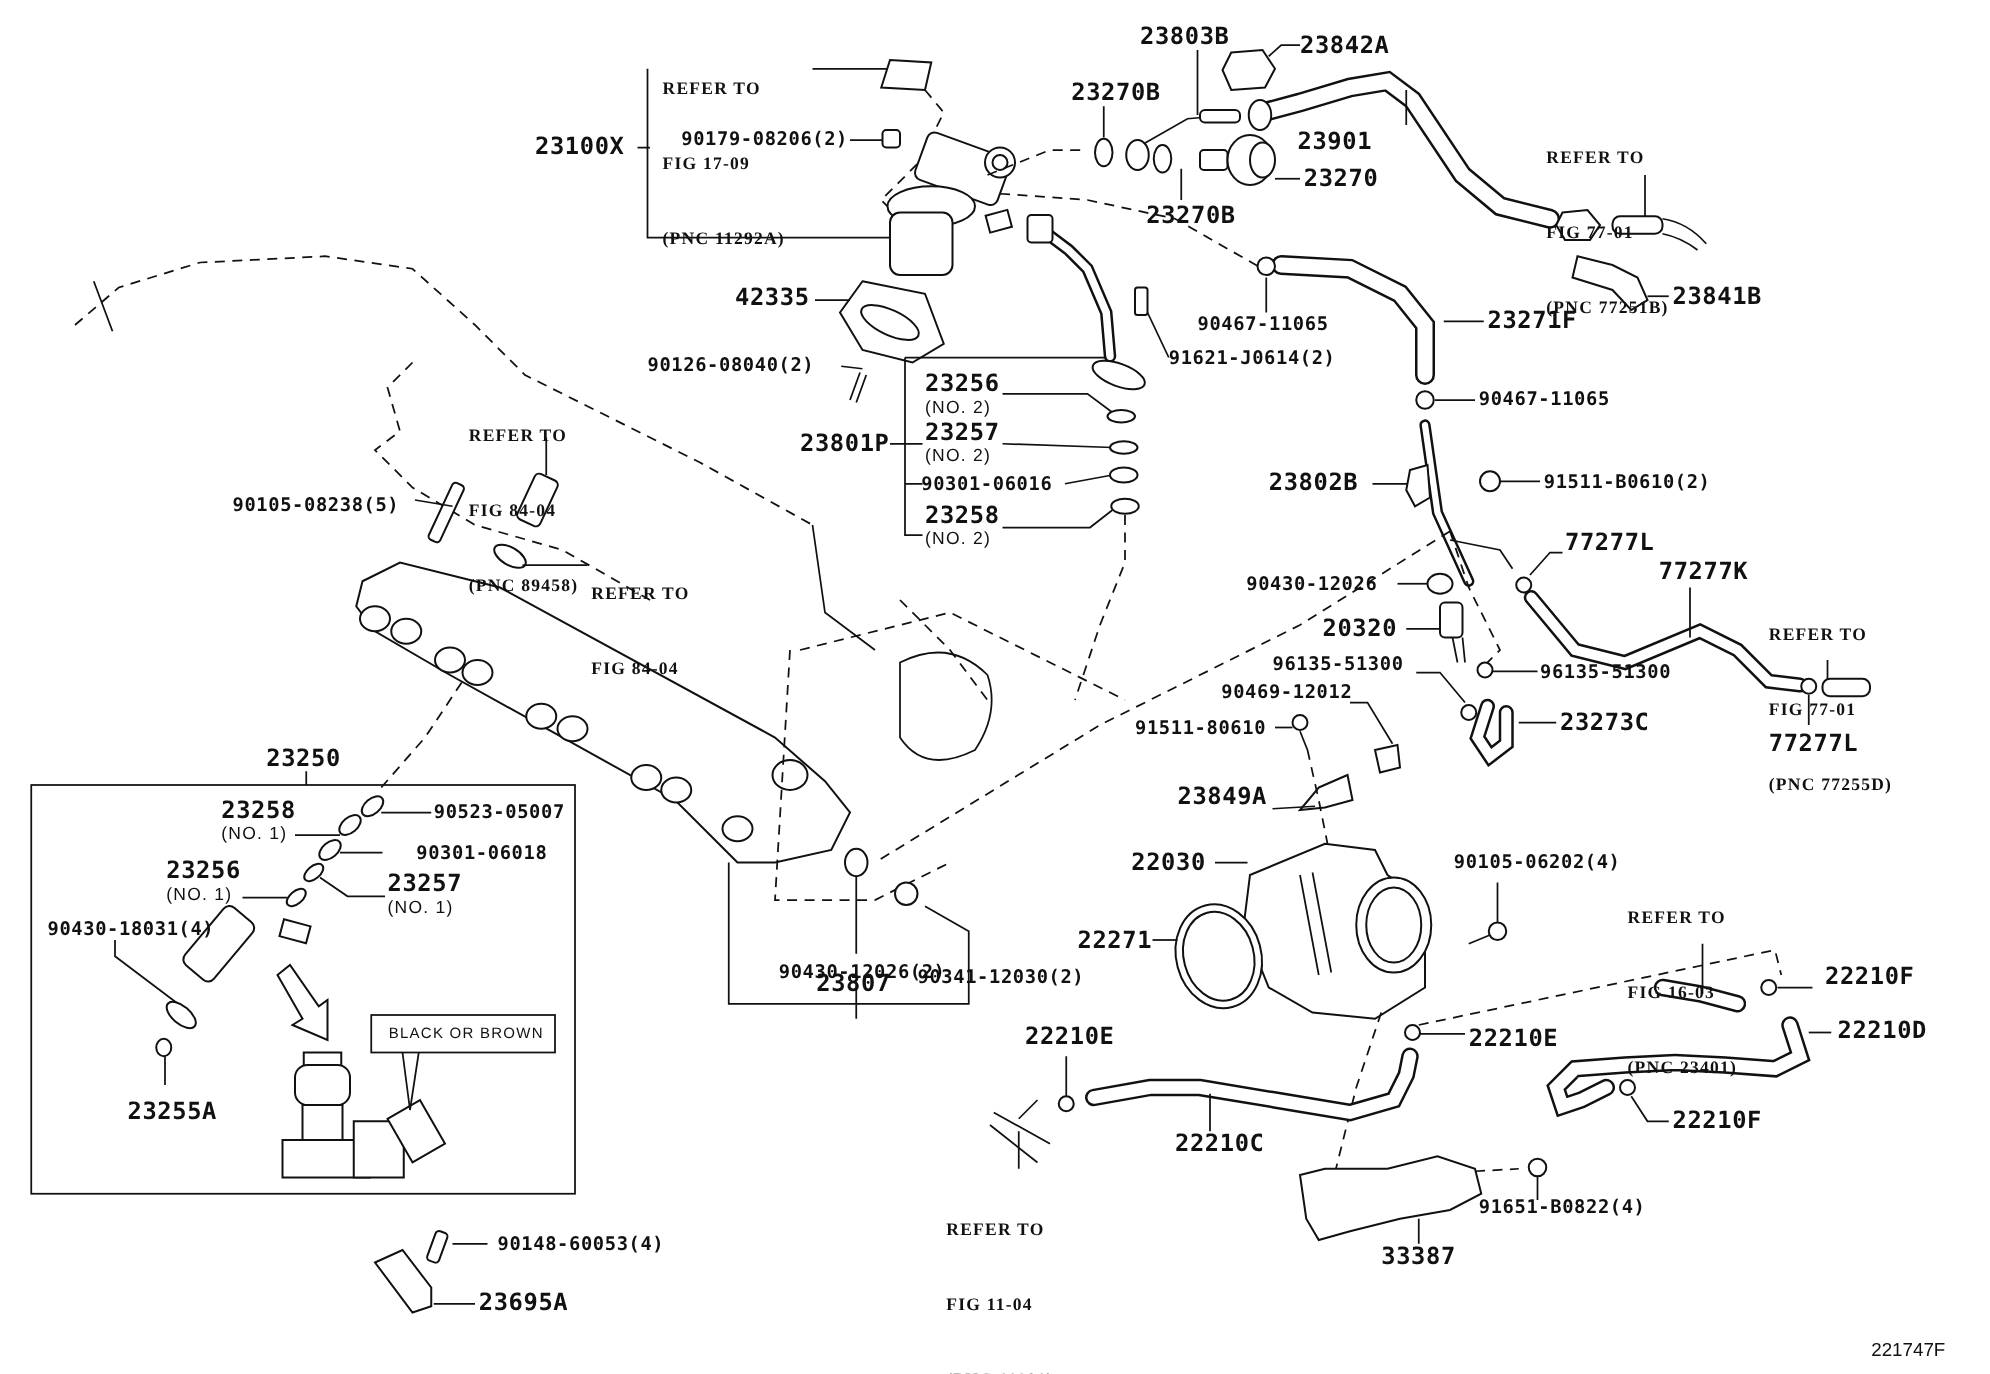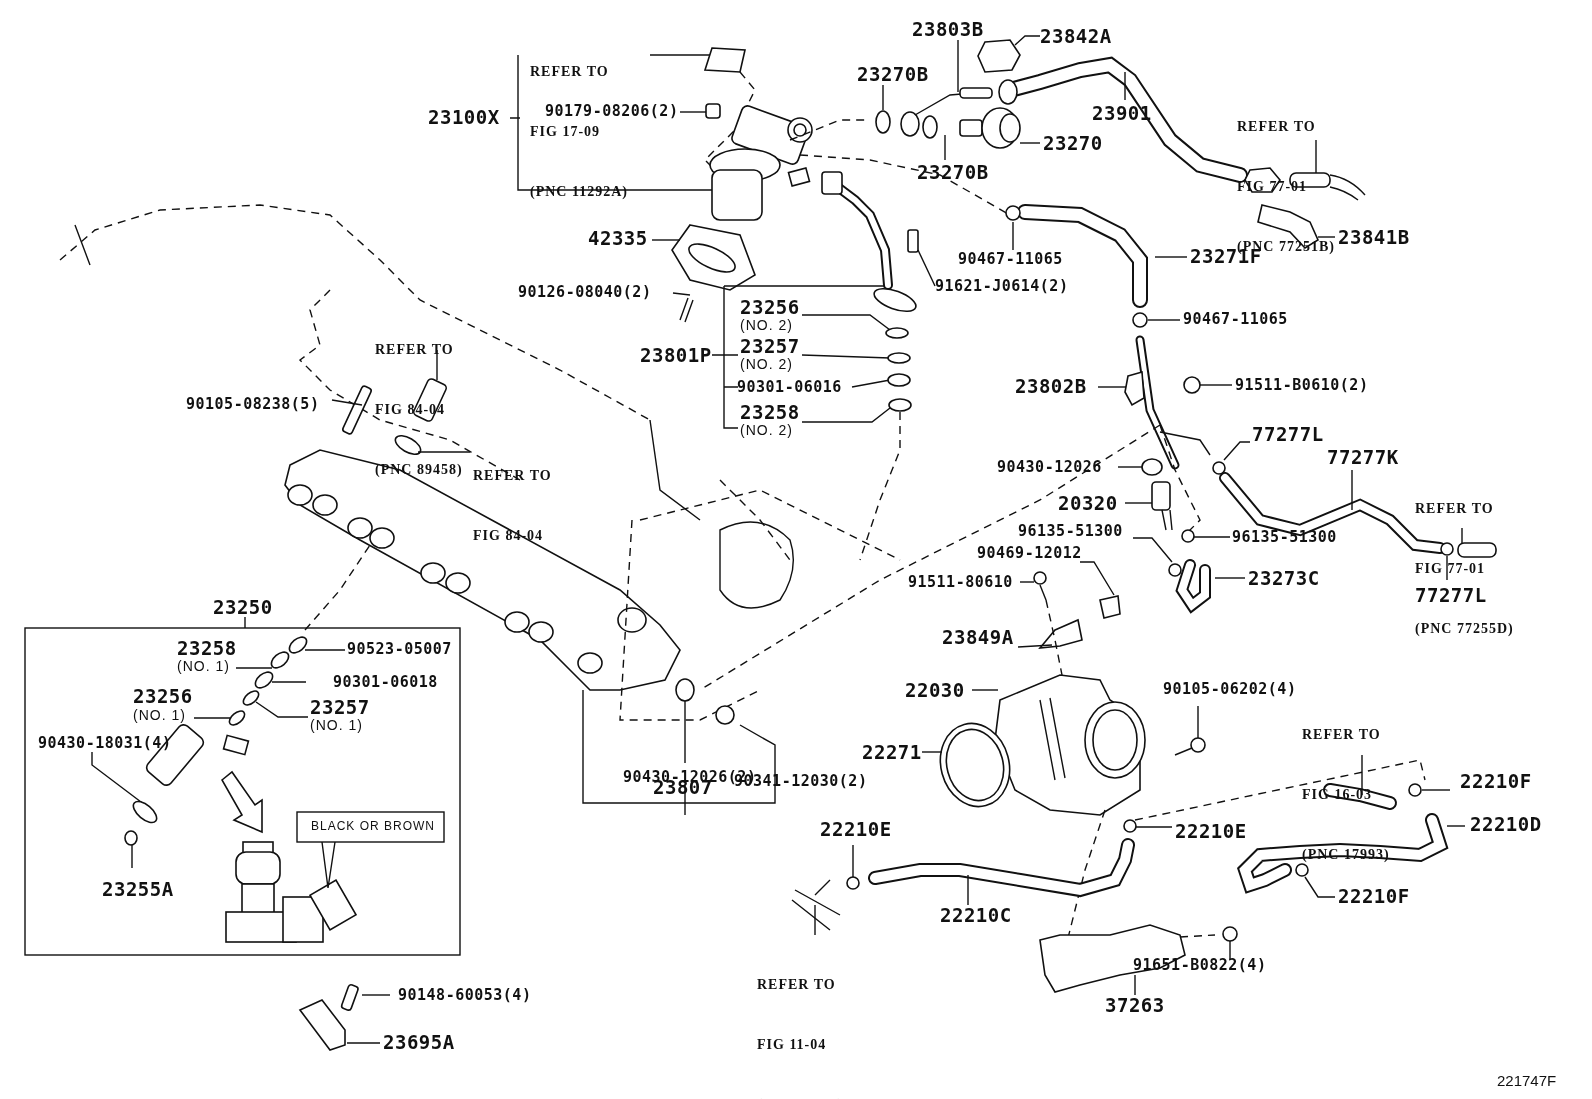--- a/index.html
+++ b/index.html
@@ -272,21 +272,21 @@
   <div>FIG 17-09</div>
   <div>(PNC 11292A)</div>
 </div>
 <div class="lbl mid" style="left:545px;top:104px">90179-08206(2)</div>
 <div class="lbl big" style="left:588px;top:229px">42335</div>
 <div class="lbl mid" style="left:518px;top:285px">90126-08040(2)</div>
 
 <div class="lbl big" style="left:912px;top:20px">23803B</div>
 <div class="lbl big" style="left:1040px;top:27px">23842A</div>
 <div class="lbl big" style="left:857px;top:65px">23270B</div>
-<div class="lbl big" style="left:1092px;top:104px">23901</div>
+<div class="lbl big" style="left:1038px;top:104px">23901</div>
 <div class="lbl big" style="left:1043px;top:134px">23270</div>
 <div class="lbl big" style="left:917px;top:163px">23270B</div>
 <div class="lbl ref" style="left:1237px;top:77px">
   <div>REFER TO</div>
   <div>FIG 77-01</div>
   <div>(PNC 77251B)</div>
 </div>
 <div class="lbl big" style="left:1338px;top:228px">23841B</div>
 
 <div class="lbl mid" style="left:958px;top:252px">90467-11065</div>
@@ -321,36 +321,36 @@
 <div class="lbl mid" style="left:977px;top:546px">90469-12012</div>
 <div class="lbl big" style="left:1248px;top:569px">23273C</div>
 <div class="lbl mid" style="left:908px;top:575px">91511-80610</div>
 <div class="lbl big" style="left:942px;top:628px">23849A</div>
 
 <div class="lbl big" style="left:905px;top:681px">22030</div>
 <div class="lbl mid" style="left:1163px;top:682px">90105-06202(4)</div>
 <div class="lbl ref" style="left:1302px;top:685px">
   <div>REFER TO</div>
   <div>FIG 16-03</div>
-  <div>(PNC 17993)</div>
+  <div>(PNC 23401)</div>
 </div>
 <div class="lbl big" style="left:862px;top:743px">22271</div>
 <div class="lbl big" style="left:1460px;top:772px">22210F</div>
 <div class="lbl big" style="left:1470px;top:815px">22210D</div>
 <div class="lbl big" style="left:1175px;top:822px">22210E</div>
 <div class="lbl big" style="left:820px;top:820px">22210E</div>
 <div class="lbl big" style="left:1338px;top:887px">22210F</div>
 <div class="lbl big" style="left:940px;top:906px">22210C</div>
 <div class="lbl ref" style="left:757px;top:935px">
   <div>REFER TO</div>
   <div>FIG 11-04</div>
   <div>(PNC 11101)</div>
 </div>
-<div class="lbl mid" style="left:1133px;top:958px">91651-B0822(4)</div>
-<div class="lbl big" style="left:1105px;top:996px">37263</div>
+<div class="lbl mid" style="left:1183px;top:958px">91651-B0822(4)</div>
+<div class="lbl big" style="left:1105px;top:996px">33387</div>
 
 <div class="lbl ref" style="left:375px;top:300px">
   <div>REFER TO</div>
   <div>FIG 84-04</div>
   <div>(PNC 89458)</div>
 </div>
 <div class="lbl mid" style="left:186px;top:397px">90105-08238(5)</div>
 <div class="lbl ref" style="left:473px;top:426px">
   <div>REFER TO</div>
   <div>FIG 84-04</div>

